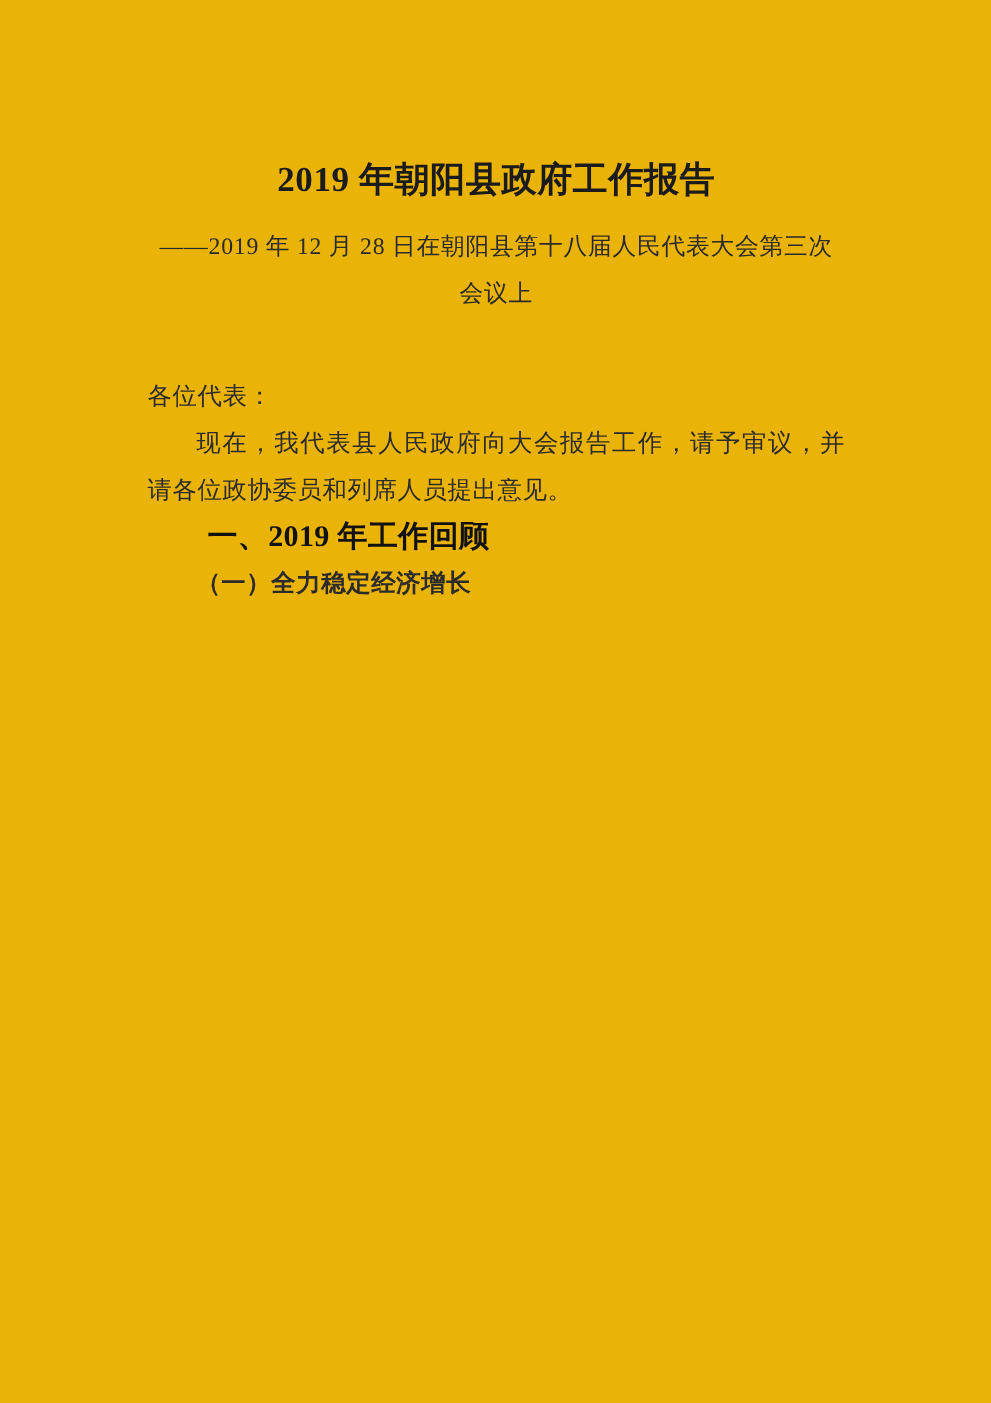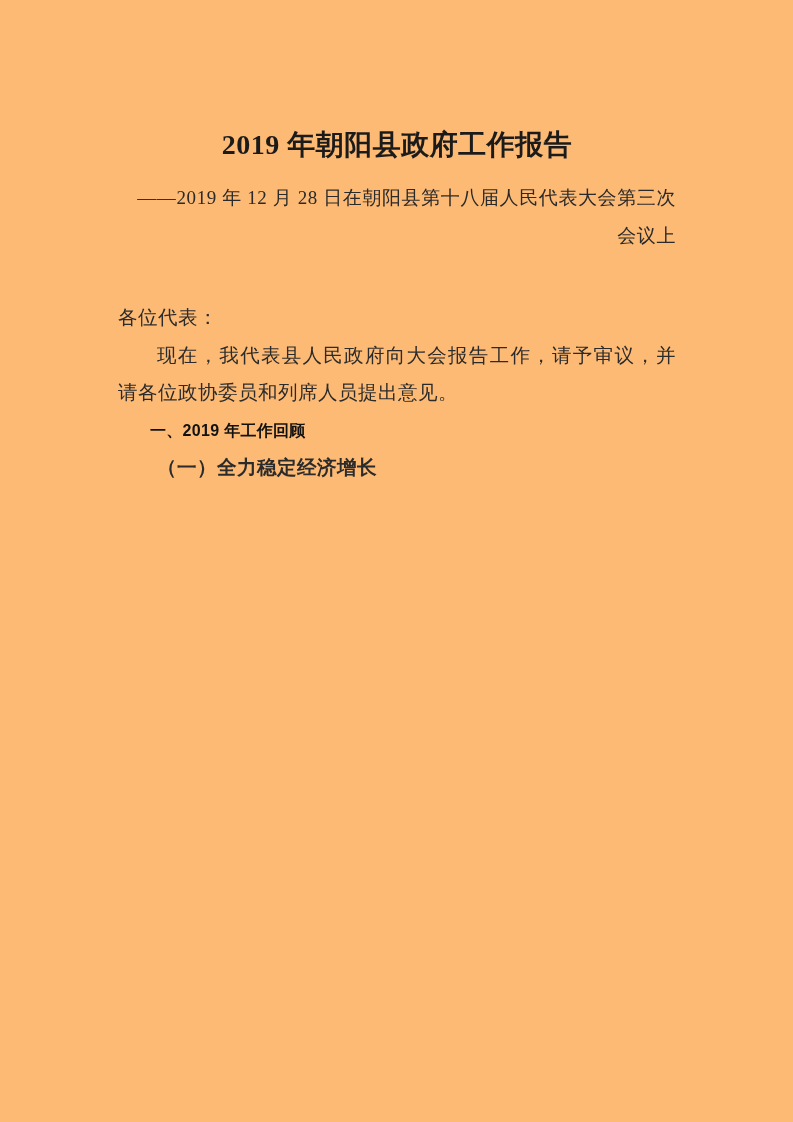--- a/index.html
+++ b/index.html
@@ -5,21 +5,21 @@
 <style>
   html, body {
     margin: 0;
     padding: 0;
     background: #ffffff;
   }
   .page {
     position: relative;
     width: 793px;
     height: 1122px;
-    background: #fdba74;
+    background: #eab308;
     overflow: hidden;
     box-sizing: border-box;
   }
   .content {
     position: absolute;
     left: 118px;
     top: 0;
     width: 558px;
   }
 
@@ -33,21 +33,21 @@
     color: #1b1b1b;
     margin: 0;
     padding-top: 128px;
     letter-spacing: 0.5px;
   }
   .doc-subtitle {
     font-family: "Liberation Serif", "DejaVu Serif", serif;
     font-weight: normal;
     font-size: 19px;
     line-height: 38px;
-    text-align: right;
+    text-align: center;
     color: #2a2a2a;
     margin: 0;
     padding-top: 17px;
     letter-spacing: 0.6px;
   }
   .doc-author {
     font-family: "Liberation Serif", "DejaVu Serif", serif;
     font-size: 19px;
     line-height: 38px;
     text-align: center;
@@ -72,23 +72,23 @@
     letter-spacing: 0.5px;
     word-spacing: 0.5px;
   }
   p.indent {
     text-indent: 2em;
   }
   p.noindent {
     text-indent: 0;
   }
   h2.section-heading {
-    font-family: Liberation Sans, sans-serif;
+    font-family: Liberation Serif, serif;
     font-weight: bold;
-    font-size: 16px;
+    font-size: 24px;
     line-height: 37.6px;
     color: #111111;
     margin: 0;
     text-indent: 2em;
     letter-spacing: 0.3px;
   }
   h3.sub-heading {
     font-family: "Liberation Serif", "DejaVu Serif", serif;
     font-weight: bold;
     font-size: 19.5px;

